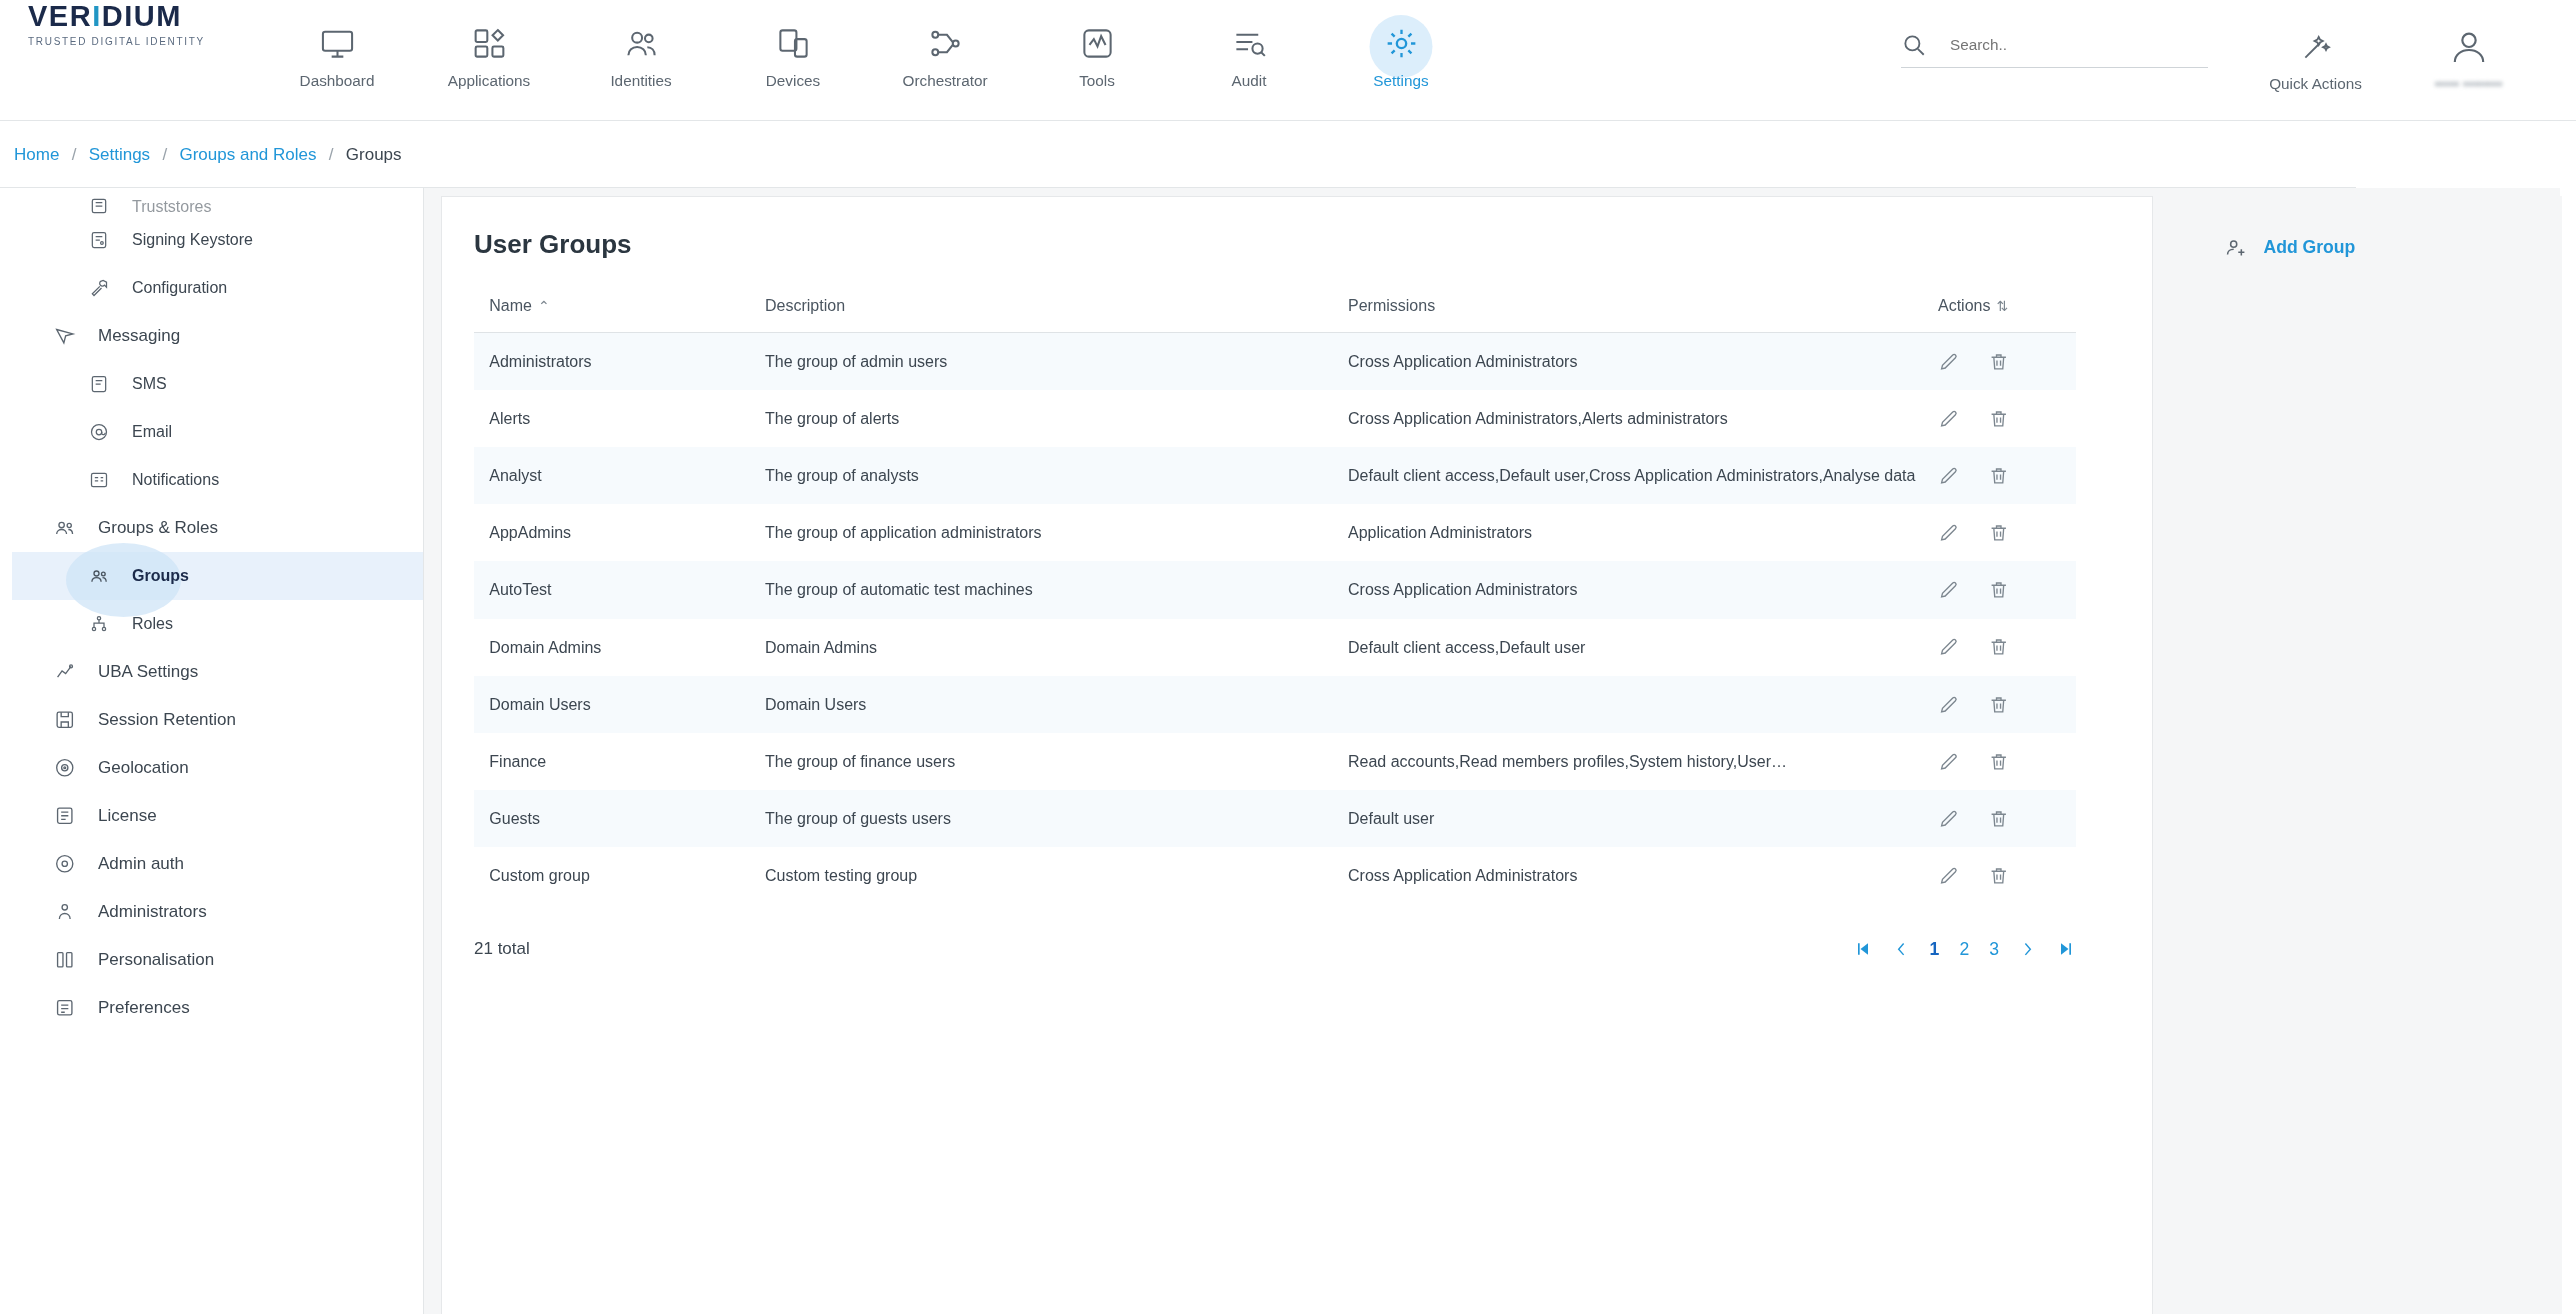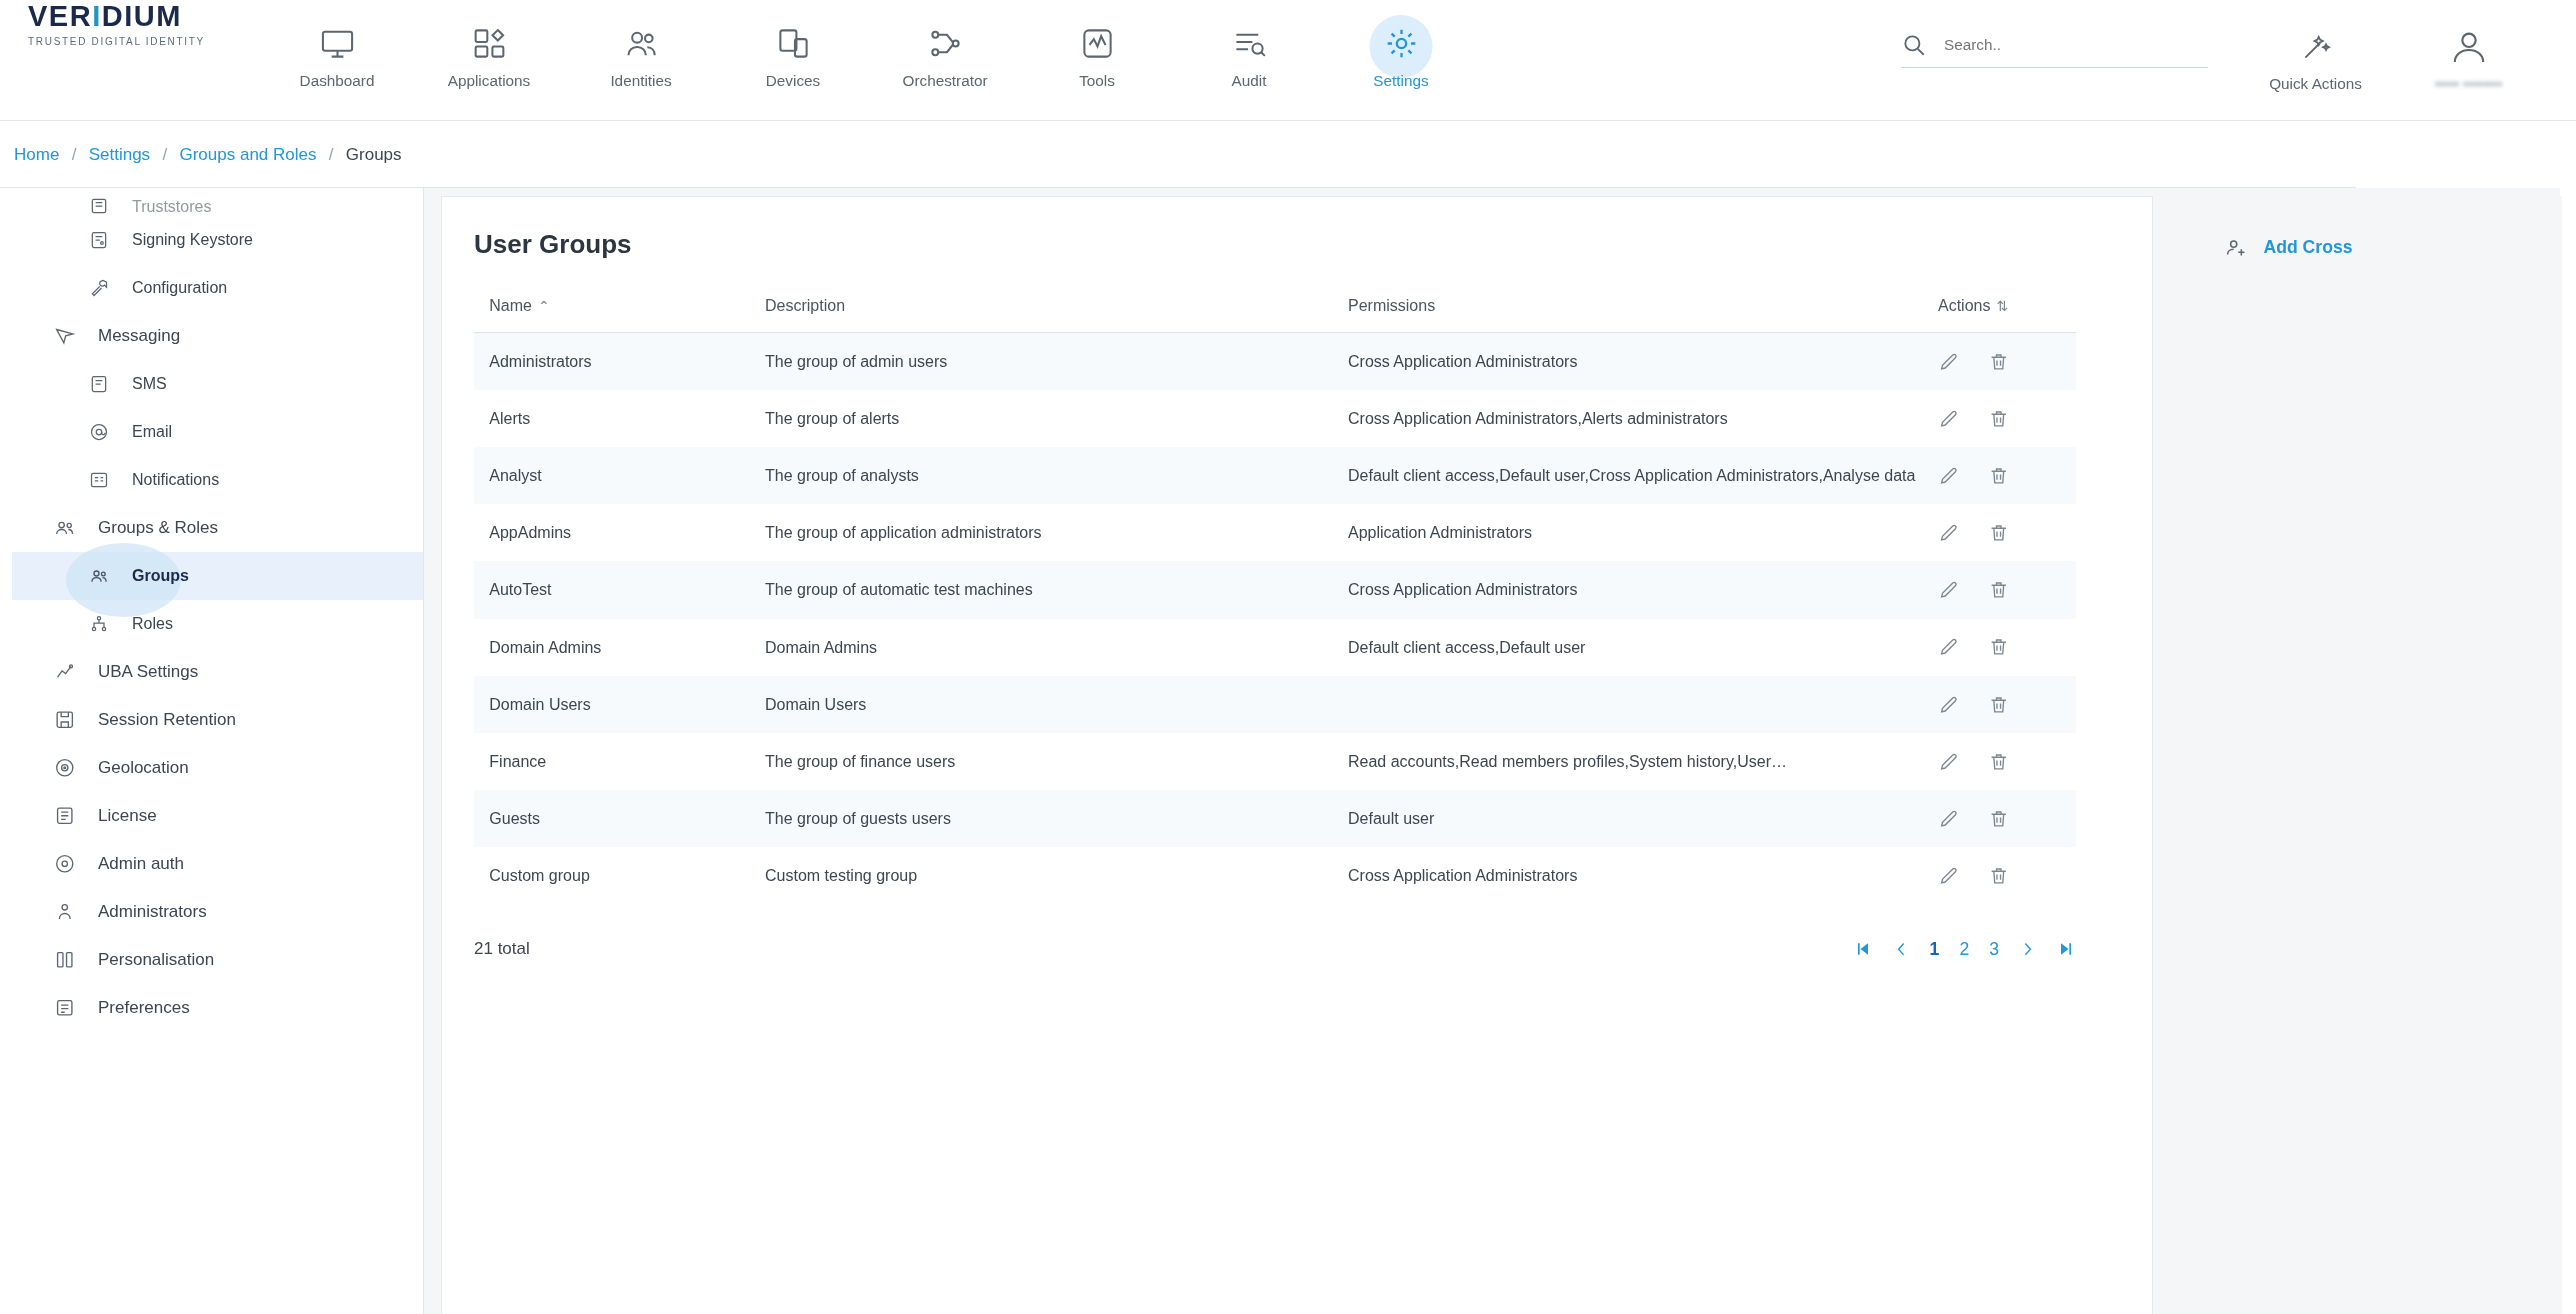--- a/index.html
+++ b/index.html
@@ -52,21 +52,21 @@
     width: 63px; height: 63px; border-radius: 50%;
     background: #dceefb; z-index: 0;
   }
   .nav-item.active .nav-icon { color: #2196d8; z-index: 1; }
   .nav-item.active .nav-label { color: #2196d8; z-index: 1; }
 
   .topbar-right {
     margin-left: auto; display: flex; align-items: flex-start; padding-top: 21.5px; padding-right: 31px; gap: 0;
   }
   .search-box {
-    display: flex; gap: 17px;
+    display: flex; gap: 23px;
     border-bottom: 0.8px solid #cfd4d8;
     width: 307px; padding-bottom: 9.2px; margin-right: 31px; margin-top: 10.7px;
   }
   .search-icon { color: #5c6670; display: flex; }
   .search-input {
     border: none; outline: none; font-size: 15.3px; color: #6b7681;
     background: transparent; width: 230px; font-family: "Liberation Sans", sans-serif;
   }
   .qa-item {
     width: 153px; display: flex; flex-direction: column; align-items: center; gap: 7.7px;
@@ -773,18 +773,18 @@
 
   <div class="right-panel">
     <div class="add-group">
       <span class="ag-icon">
         <svg width="24.5" height="24.5" viewBox="0 0 24 24" fill="none" stroke="currentColor" stroke-width="1.5">
             <circle cx="8.5" cy="8" r="3"></circle>
             <path d="M2.5 18c0-3 2.6-5 6-5"></path>
             <path d="M16 13v6M13 16h6"></path>
           </svg>
       </span>
-      <span class="ag-label">Add Cross</span>
+      <span class="ag-label">Add Group</span>
     </div>
   </div>
 
 </div>
 
 
 </body></html>

